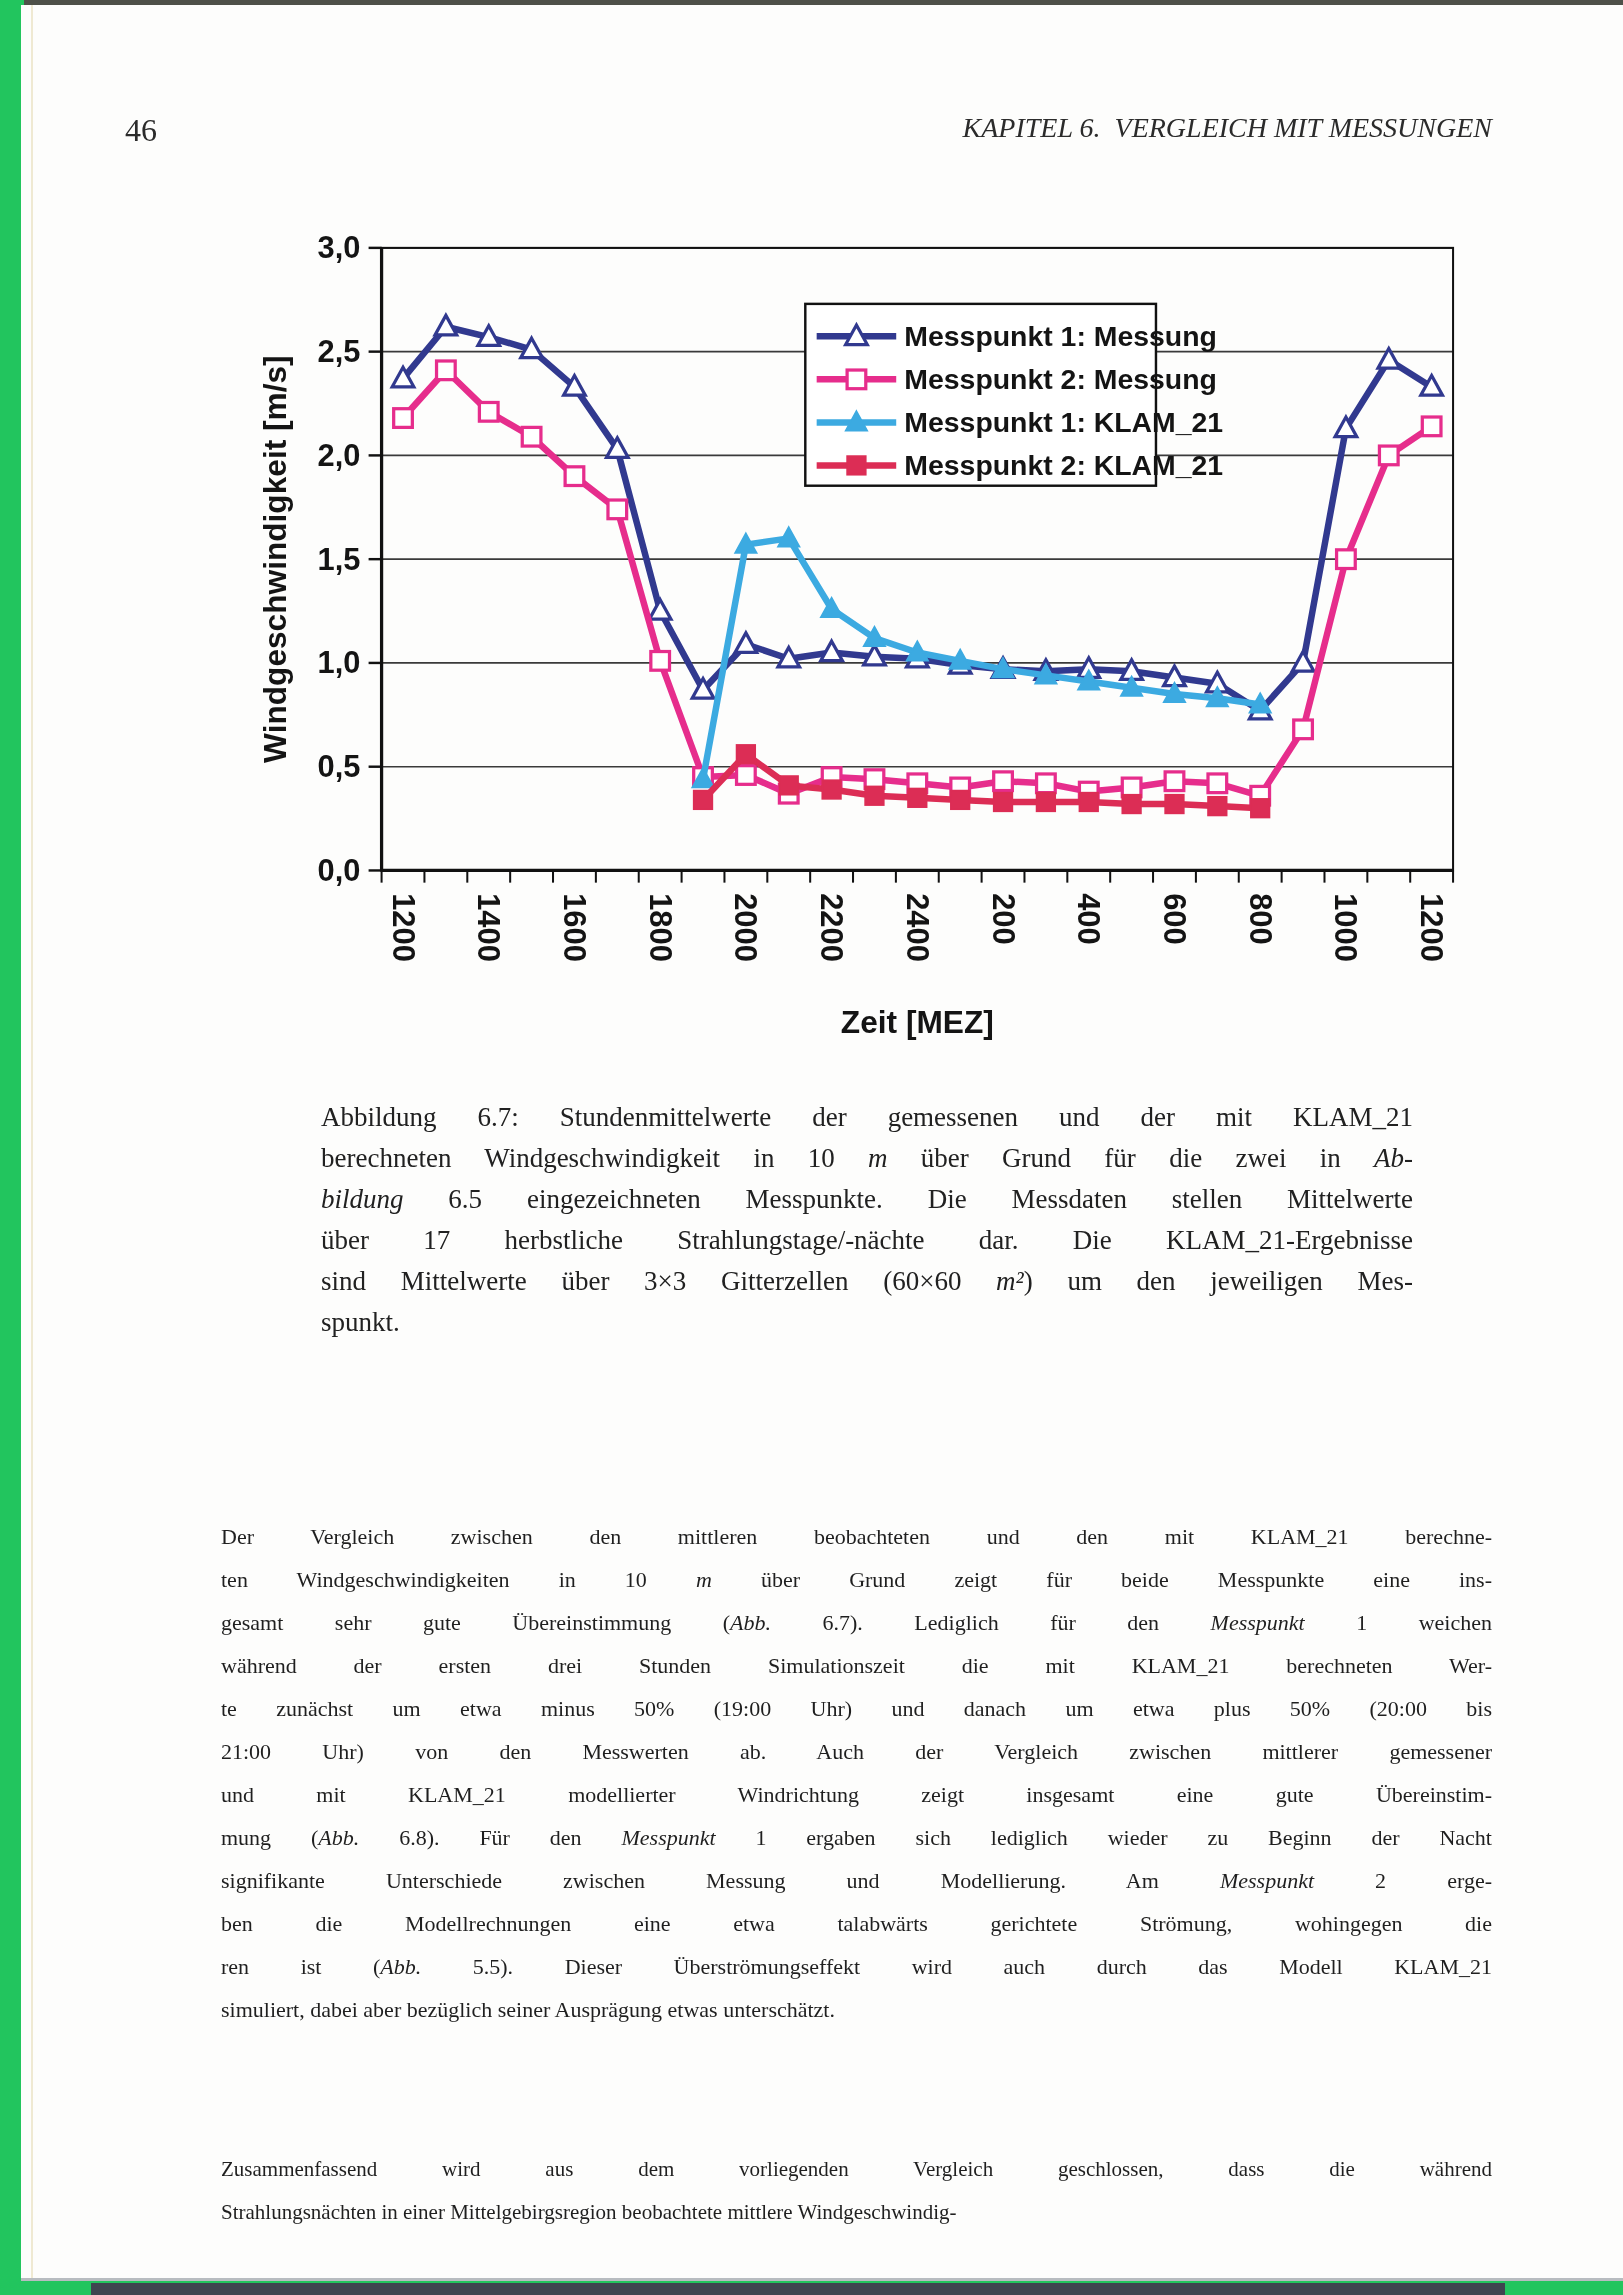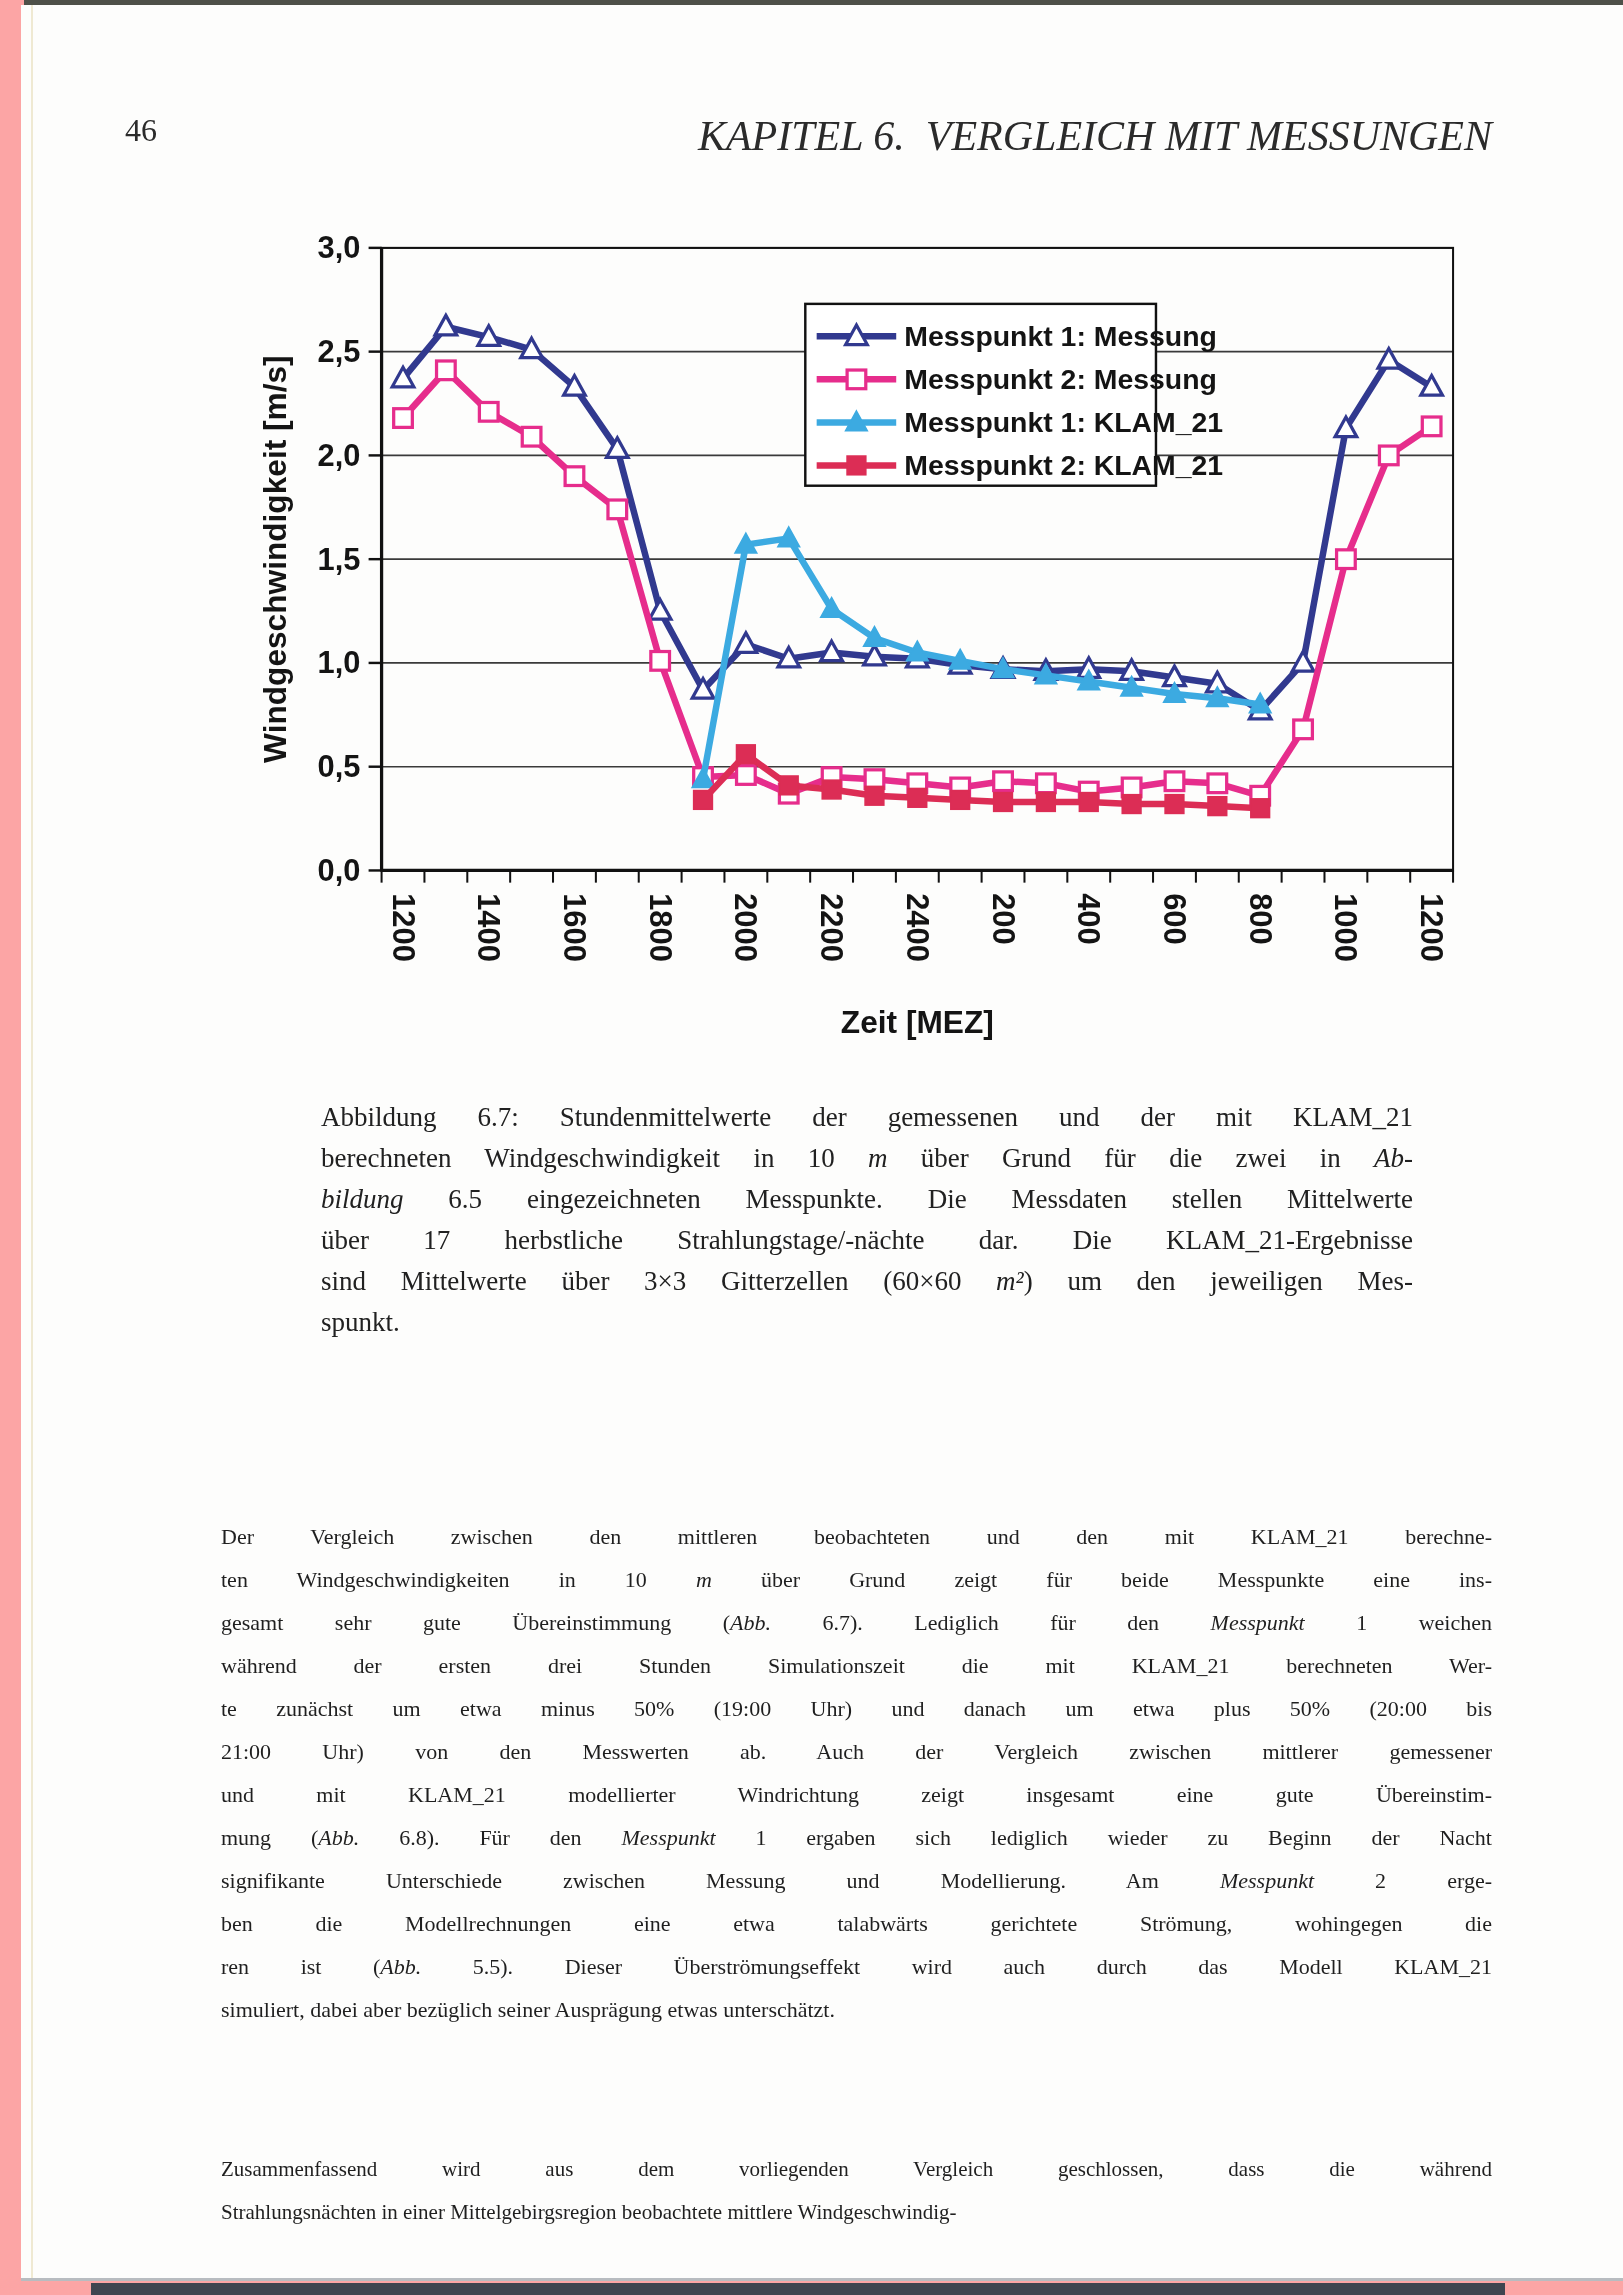--- a/index.html
+++ b/index.html
@@ -1,26 +1,26 @@
 <!DOCTYPE html>
 <html style="font-size:13px"><head>
 <meta charset="utf-8">
 <title>Scanned page 46</title>
 <style>
   html,body{margin:0;padding:0;background:#d8d8d6;}
-  .scan{position:relative;width:1623px;height:2295px;background:#fca5a5;overflow:hidden;
+  .scan{position:relative;width:1623px;height:2295px;background:#22c55e;overflow:hidden;
         font-family:"Liberation Serif","DejaVu Serif",serif;color:#222;}
   .page{position:absolute;left:21px;top:4.9px;width:1602px;height:2274px;background:#fdfdfc;}
   .edge-top{position:absolute;left:24px;top:0;width:1599px;height:4.9px;background:#4e5049;}
   .edge-left-line{position:absolute;left:31px;top:4.9px;width:2.4px;height:2273px;background:#efe9d2;}
   .edge-bottom-shadow{position:absolute;left:21px;top:2278px;width:1602px;height:3.2px;background:#b8bcc0;}
   .edge-bottom{position:absolute;left:91px;top:2283px;width:1414px;height:13px;background:#3f4550;}
 
   .pagenum{position:absolute;left:125px;top:112px;font-size:32px;color:#2b2b2b;}
-  .chapter-header{position:absolute;right:131px;top:112px;font-size:42px;font-style:italic;
+  .chapter-header{position:absolute;right:131px;top:112px;font-size:28px;font-style:italic;
                   white-space:pre;color:#2b2b2b;}
 
   .caption-block{position:absolute;left:321px;top:1097px;width:1092px;
                  font-size:27px;line-height:41px;color:#212121;}
   .para-1{position:absolute;left:221px;top:1515px;width:1271px;
           font-size:22px;line-height:43px;color:#1f1f1f;}
   .para-2{position:absolute;left:221px;top:2148px;width:1271px;
           font-size:21px;line-height:43px;color:#1f1f1f;}
   .line{text-align:justify;text-align-last:justify;white-space:normal;}
   .line.last{text-align-last:left;}

